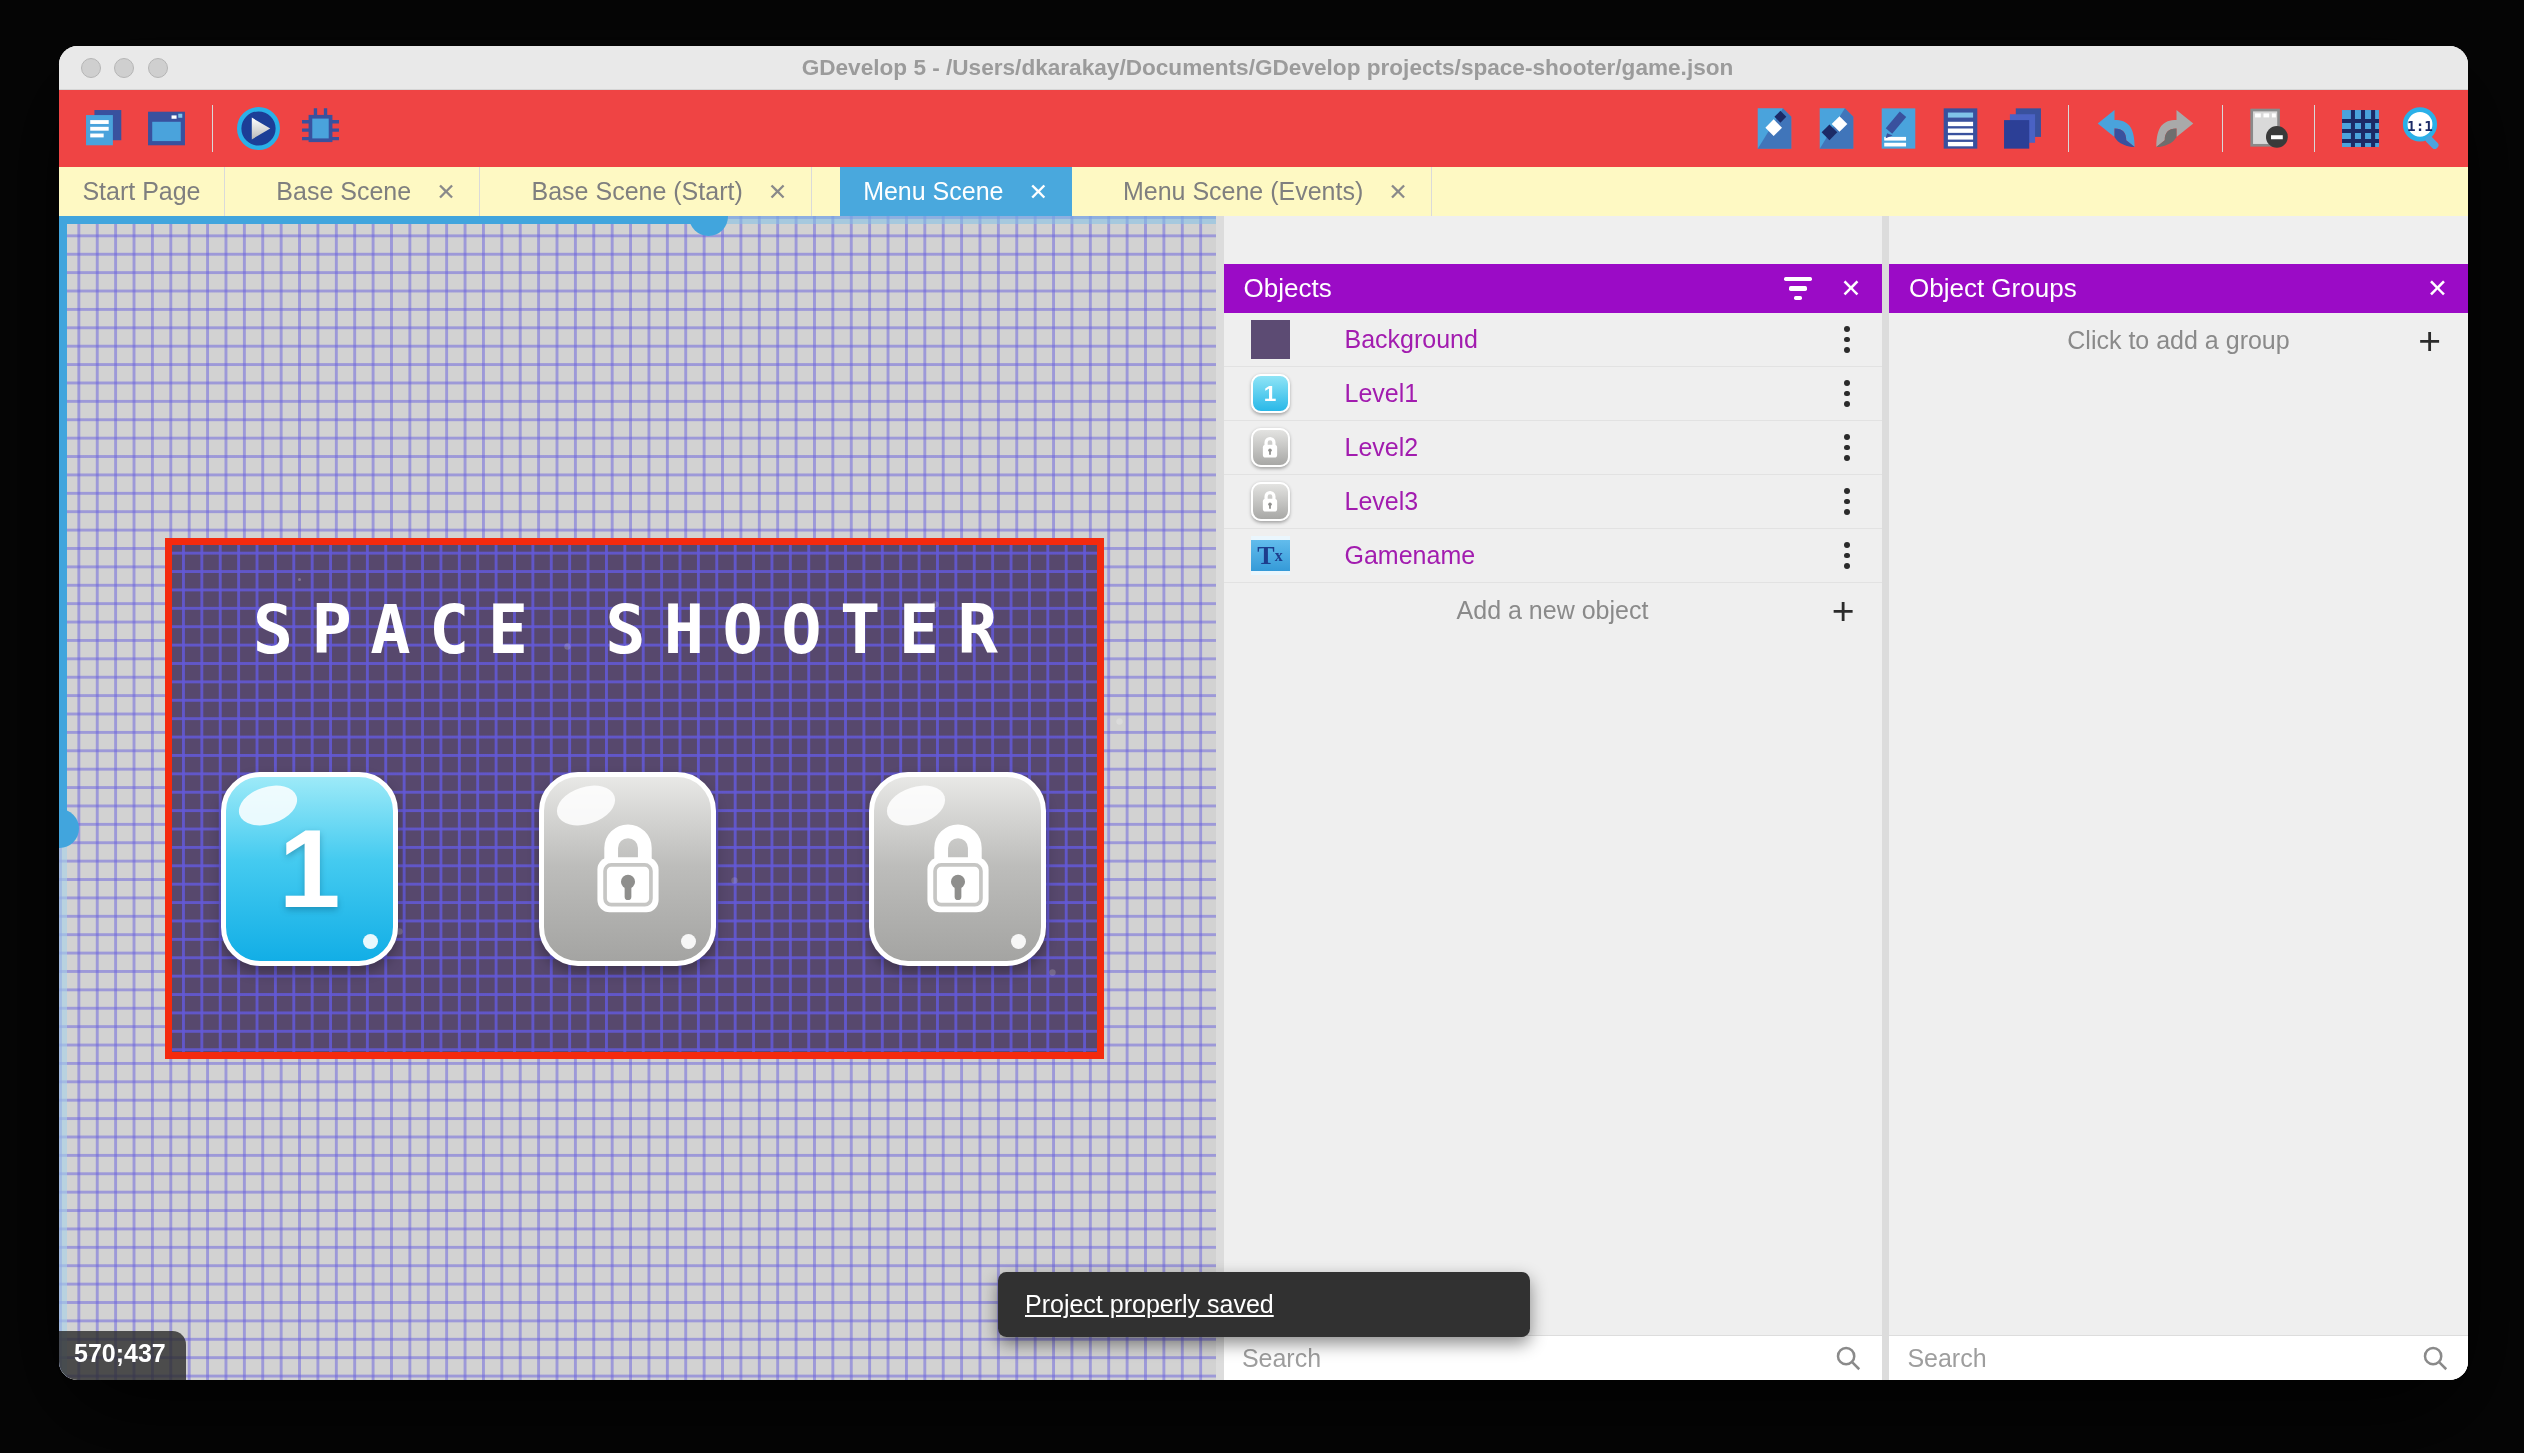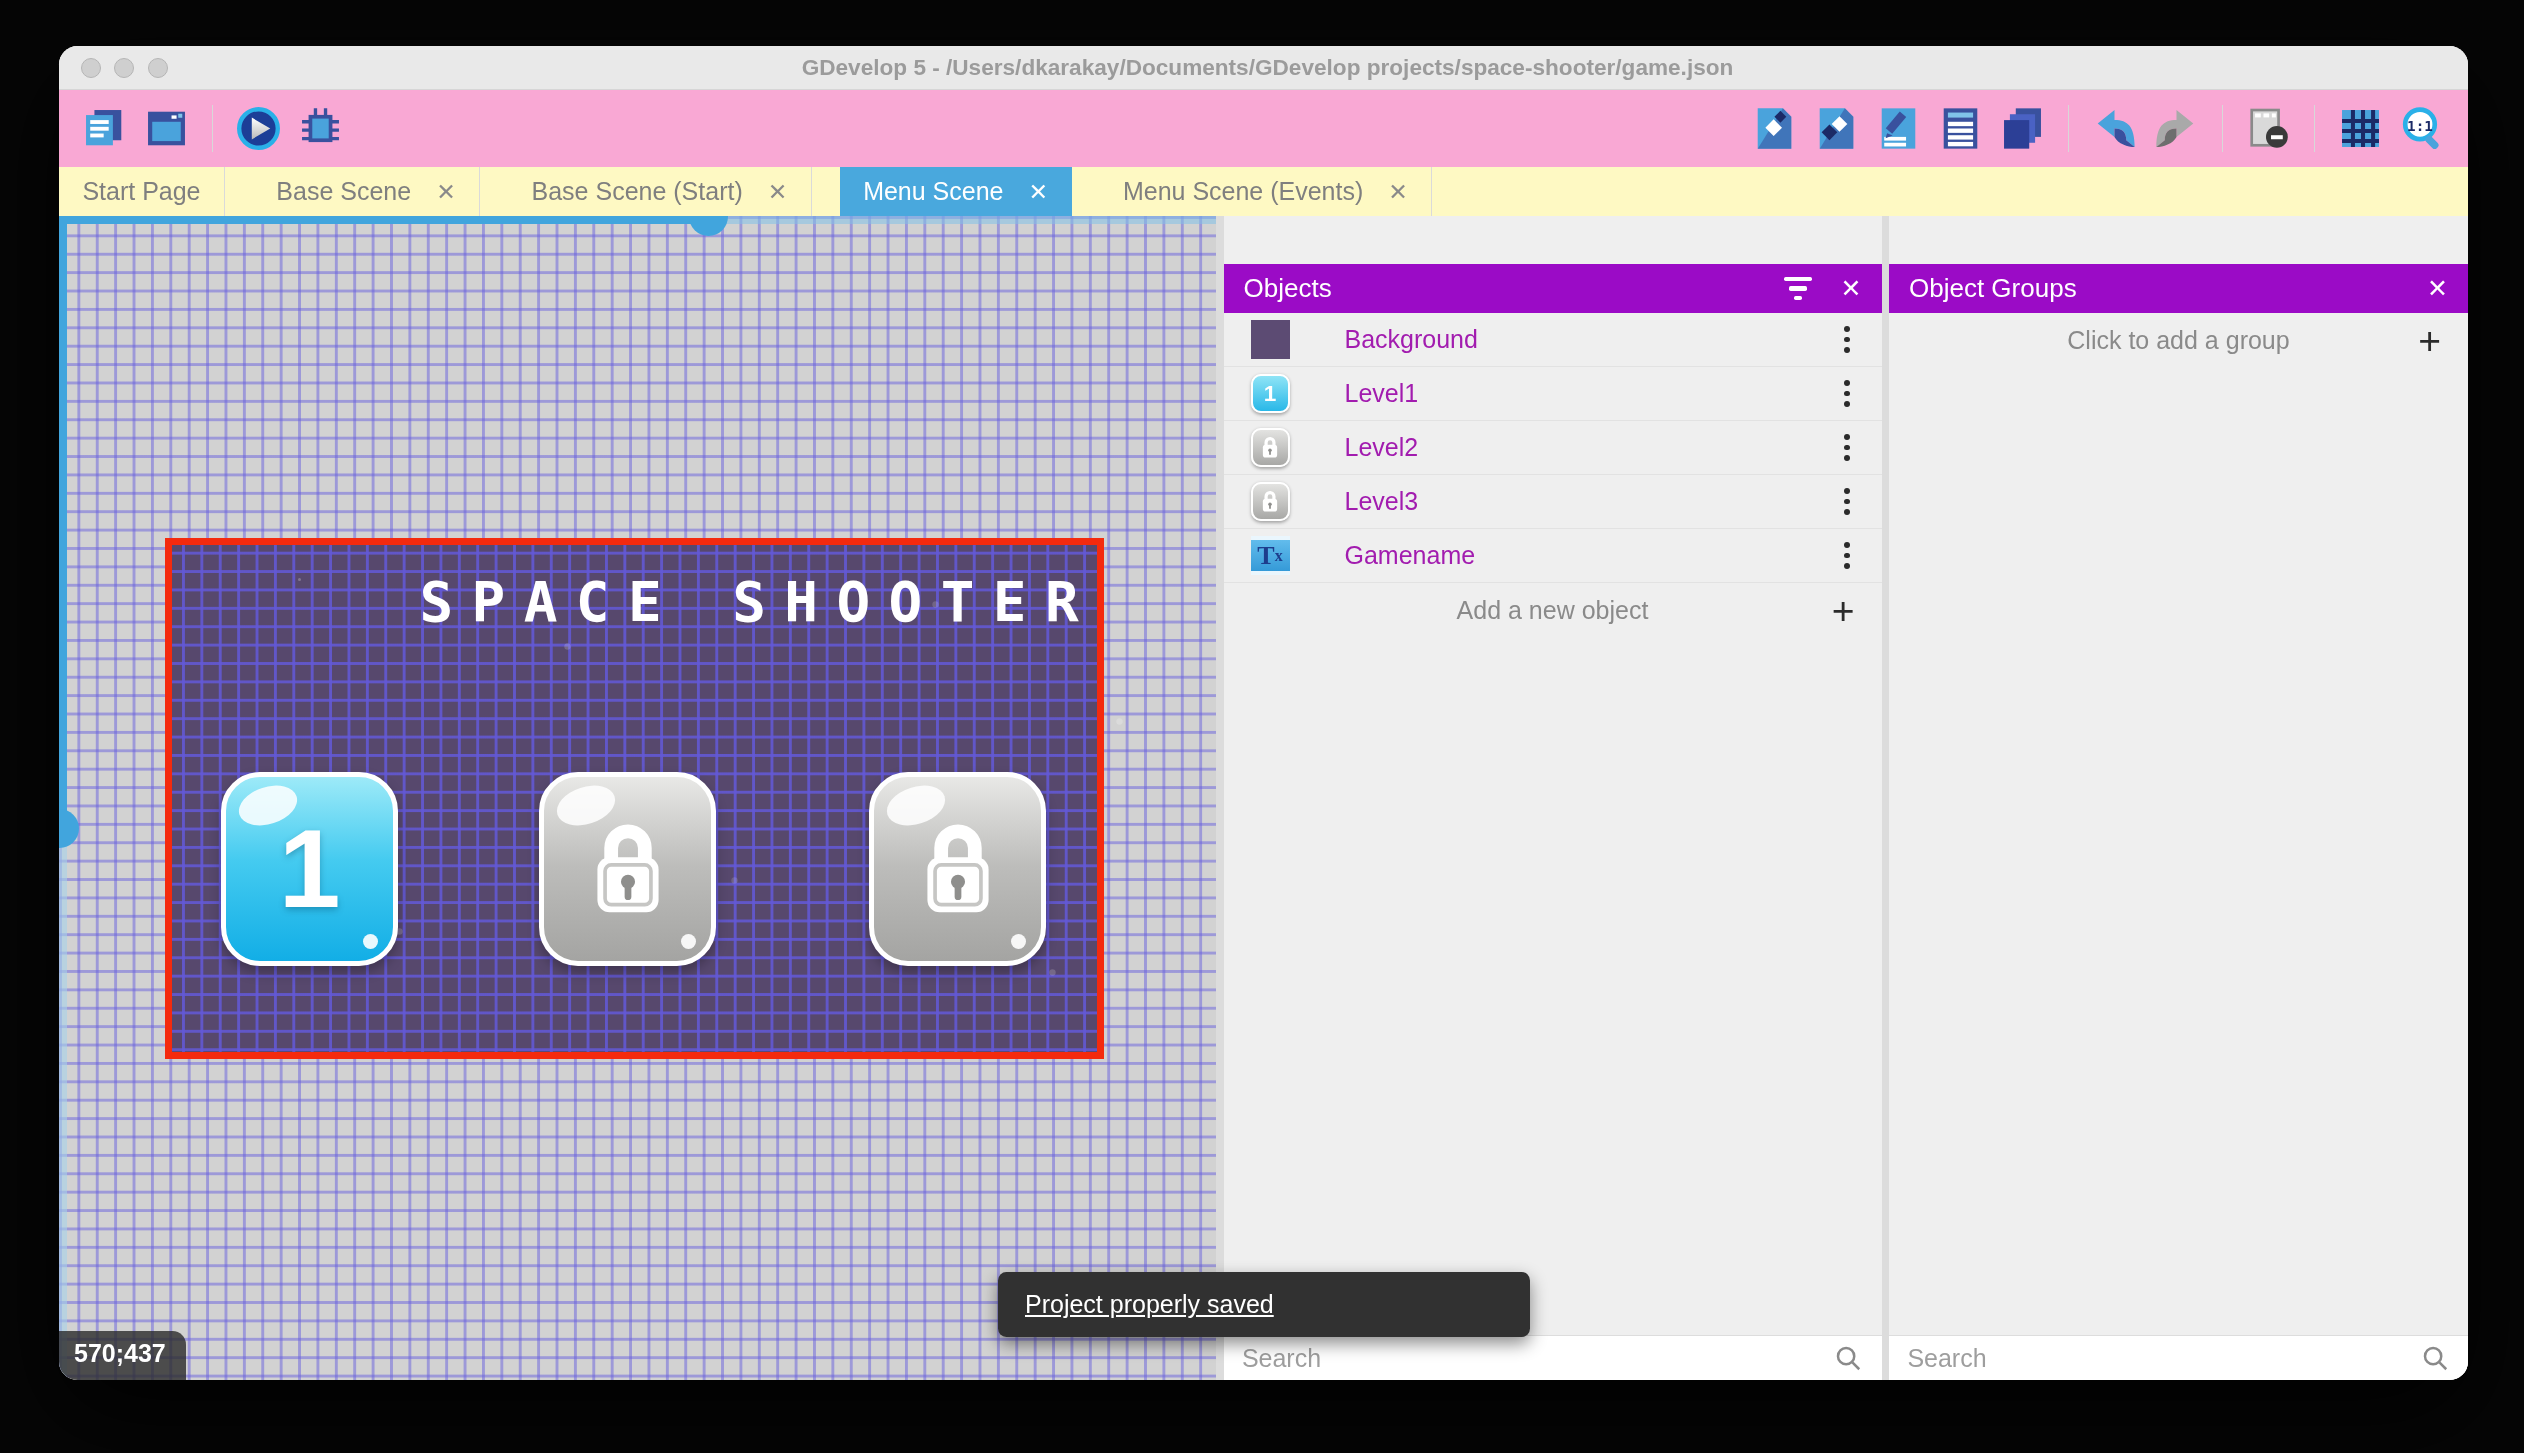--- a/index.html
+++ b/index.html
@@ -12,21 +12,21 @@
 
   
   .titlebar { height:44px; background:#e9e9e9; border-bottom:0.8px solid #d6d6d6;
     display:flex; align-items:center; position:relative; flex:none; }
   .traffic { display:flex; gap:13.4px; margin-left:22px; }
   .light { width:20px; height:20px; border-radius:50%; background:#cfcfcf; border:0.8px solid #b5b5b5; }
   .win-title { position:absolute; left:8px; right:0; text-align:center; font-size:22.6px;
     font-weight:bold; color:#9b9b9b; pointer-events:none; }
 
   
-  .toolbar { height:77px; background:#f9a8d4; display:flex; align-items:center;
+  .toolbar { height:77px; background:#ef4444; display:flex; align-items:center;
     justify-content:space-between; padding:0 22px; flex:none; }
   .tgroup { display:flex; align-items:center; gap:15px; }
   .tsep { width:1.7px; height:47px; background:#d8d8d8; margin:0 6.7px; }
   .ticon { width:47px; height:47px; display:flex; align-items:center; justify-content:center; }
   .ticon svg { width:47px; height:47px; }
 
   
   .tabbar { height:49px; background:#fef9c3; display:flex; align-items:stretch; flex:none;gap:28px; }
   .tab { display:flex; align-items:center; gap:25px; padding:0 23.4px; font-size:25px;
     color:#7f7f7f; border-right:1.7px solid #dadada; white-space:nowrap; }
@@ -56,22 +56,22 @@
              border-radius:0 20px 20px 0; }
 
   
   .scene { position:absolute; left:106px; top:322px; width:939px; height:521px;
     border:7.5px solid #f42a0e;
     background-color:#57486d;
     background-image:
       linear-gradient(rgba(99,89,216,.85) 2.5px, transparent 2.5px),
       linear-gradient(90deg, rgba(99,89,216,.85) 2.5px, transparent 2.5px);
     background-size:18.4px 18.4px; background-position:-8.4px -11.7px; }
-  .scene-title { margin-top:24px; text-align:right; color:#ffffff;
-    font-family:"DejaVu Sans Mono", monospace; font-weight:bold; font-size:56px;
+  .scene-title { margin-top:46px; text-align:center; color:#ffffff;
+    font-family:"DejaVu Sans Mono", monospace; font-weight:bold; font-size:67px;
     letter-spacing:18.4px; white-space:nowrap; }
   .stars { position:absolute; width:3.3px; height:3.3px; border-radius:50%;
     background:rgba(255,255,255,.25); top:33px; left:126px;
     box-shadow: 268px 67px 0 1.7px rgba(255,255,255,.18), 636px 25px 0 1.7px rgba(255,255,255,.16),
       820px 142px 0 1.7px rgba(255,255,255,.2), 100px 352px 0 1.7px rgba(255,255,255,.18),
       435px 301px 0 1.7px rgba(255,255,255,.15), 753px 393px 0 1.7px rgba(255,255,255,.18),
       50px 209px 0 1.7px rgba(255,255,255,.14); }
 
   .lvlbtn { position:absolute; top:227px; width:177px; height:194px; border-radius:39px;
     border:5.9px solid #ffffff; display:flex; align-items:center; justify-content:center;

